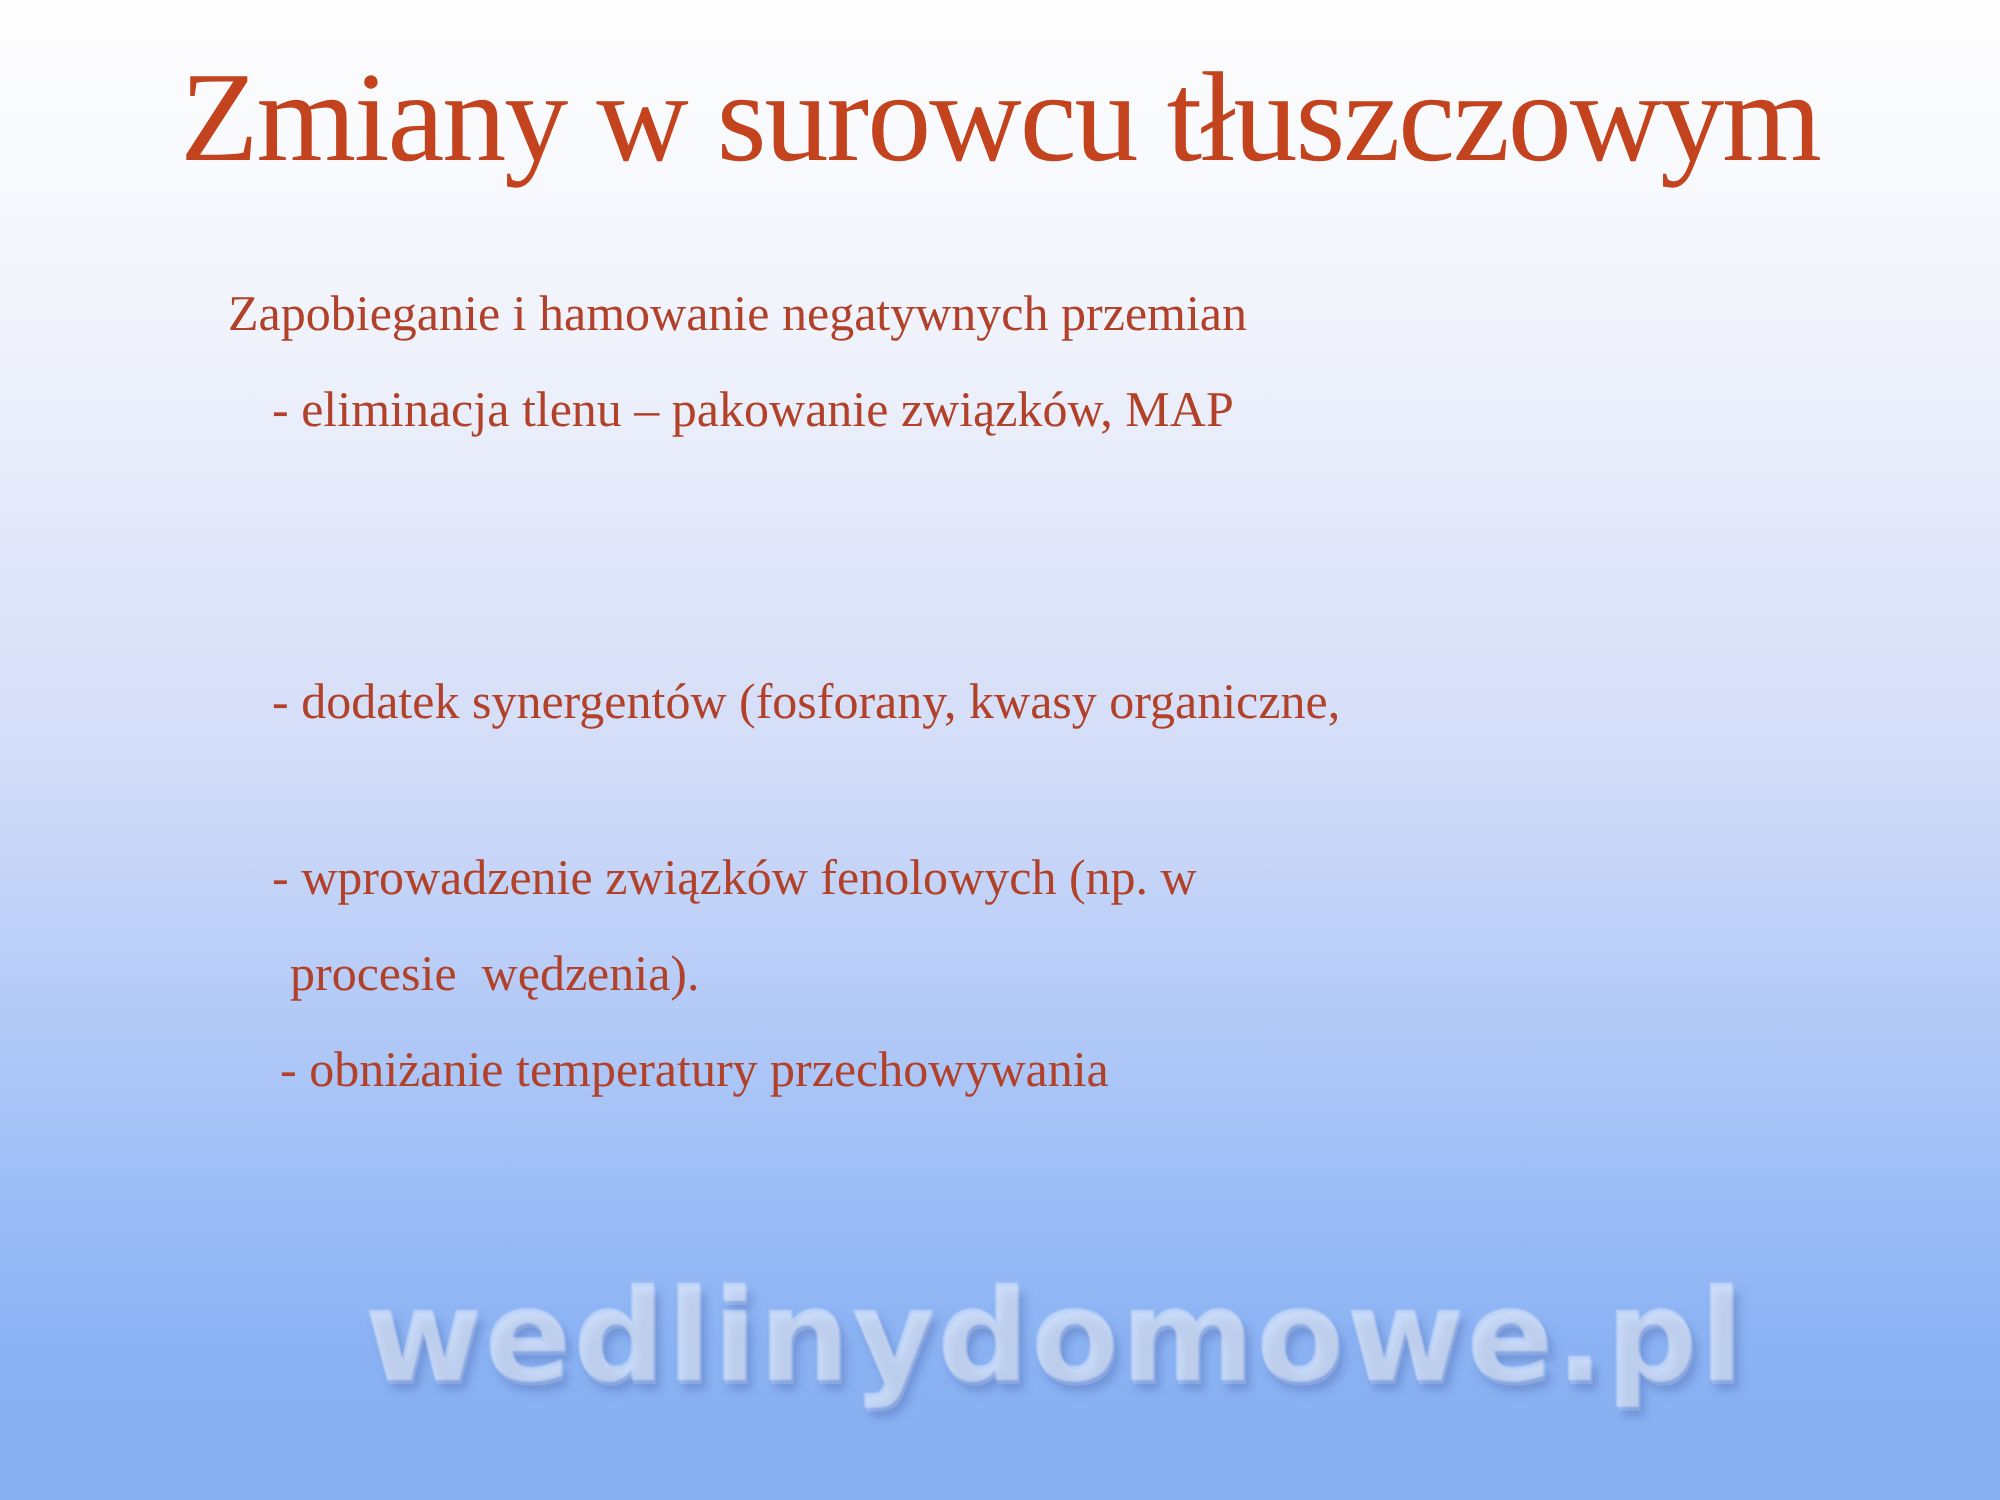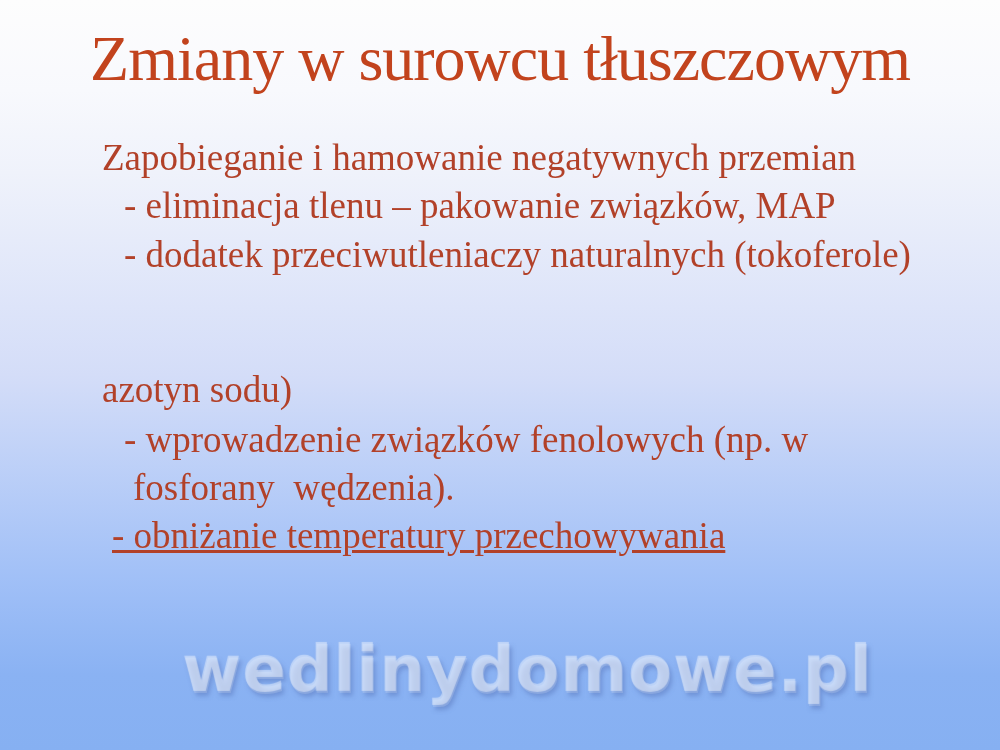--- a/index.html
+++ b/index.html
@@ -29,34 +29,35 @@
     margin: 0;
     text-align: center;
     font-size: 64px;
     font-weight: normal;
     letter-spacing: -1px;
     color: #c2431d;
     white-space: pre;
   }
   .body-line {
     position: absolute;
-    font-size: 37px;
+    font-size: 25px;
     line-height: 40px;
     color: #b24129;
     white-space: pre;
+    margin-left: 12px;
   }
   .l1 { top: 138px; left: 102px; }
   .l2 { top: 186px; left: 124px; }
   .l3 { top: 235px; left: 124px; }
   .l4 { top: 283px; left: 132px; }
   .l5 { top: 332px; left: 124px; }
   .l6 { top: 370px; left: 102px; }
   .l7 { top: 420px; left: 124px; font-family: Liberation Serif, serif; }
   .l8 { top: 468px; left: 133px; }
-  .l9 { top: 516px; left: 112px; text-decoration: underline; }
+  .l9 { top: 516px; left: 128px; }
   .watermark {
     position: absolute;
     top: 634px;
     left: 183px;
     font-family: "DejaVu Sans", sans-serif;
     font-weight: bold;
     font-size: 64px;
     letter-spacing: 1px;
     color: rgba(255, 255, 255, 0.16);
     text-shadow:
@@ -70,27 +71,26 @@
 <body>
 
 <div class="slide">
 
   <h1 class="title">Zmiany w surowcu tłuszczowym</h1>
 
   <div class="body-line l1">Zapobieganie i hamowanie negatywnych przemian</div>
 
   <div class="body-line l2">- eliminacja tlenu – pakowanie związków, MAP</div>
 
-  <div class="body-line l3">- dodatek przeciwutleniaczy naturalnych (tokoferole)</div>
 
 
+  <div class="body-line l5">- dodatek synergentów (fosforany, kwasy organiczne,</div>
 
-  <div class="body-line l6">azotyn sodu)</div>
 
   <div class="body-line l7">- wprowadzenie związków fenolowych (np. w</div>
 
-  <div class="body-line l8">fosforany  wędzenia).</div>
+  <div class="body-line l8">procesie  wędzenia).</div>
 
   <div class="body-line l9">- obniżanie temperatury przechowywania</div>
 
   <div class="watermark">wedlinydomowe.pl</div>
 
 </div>
 
 </body></html>

